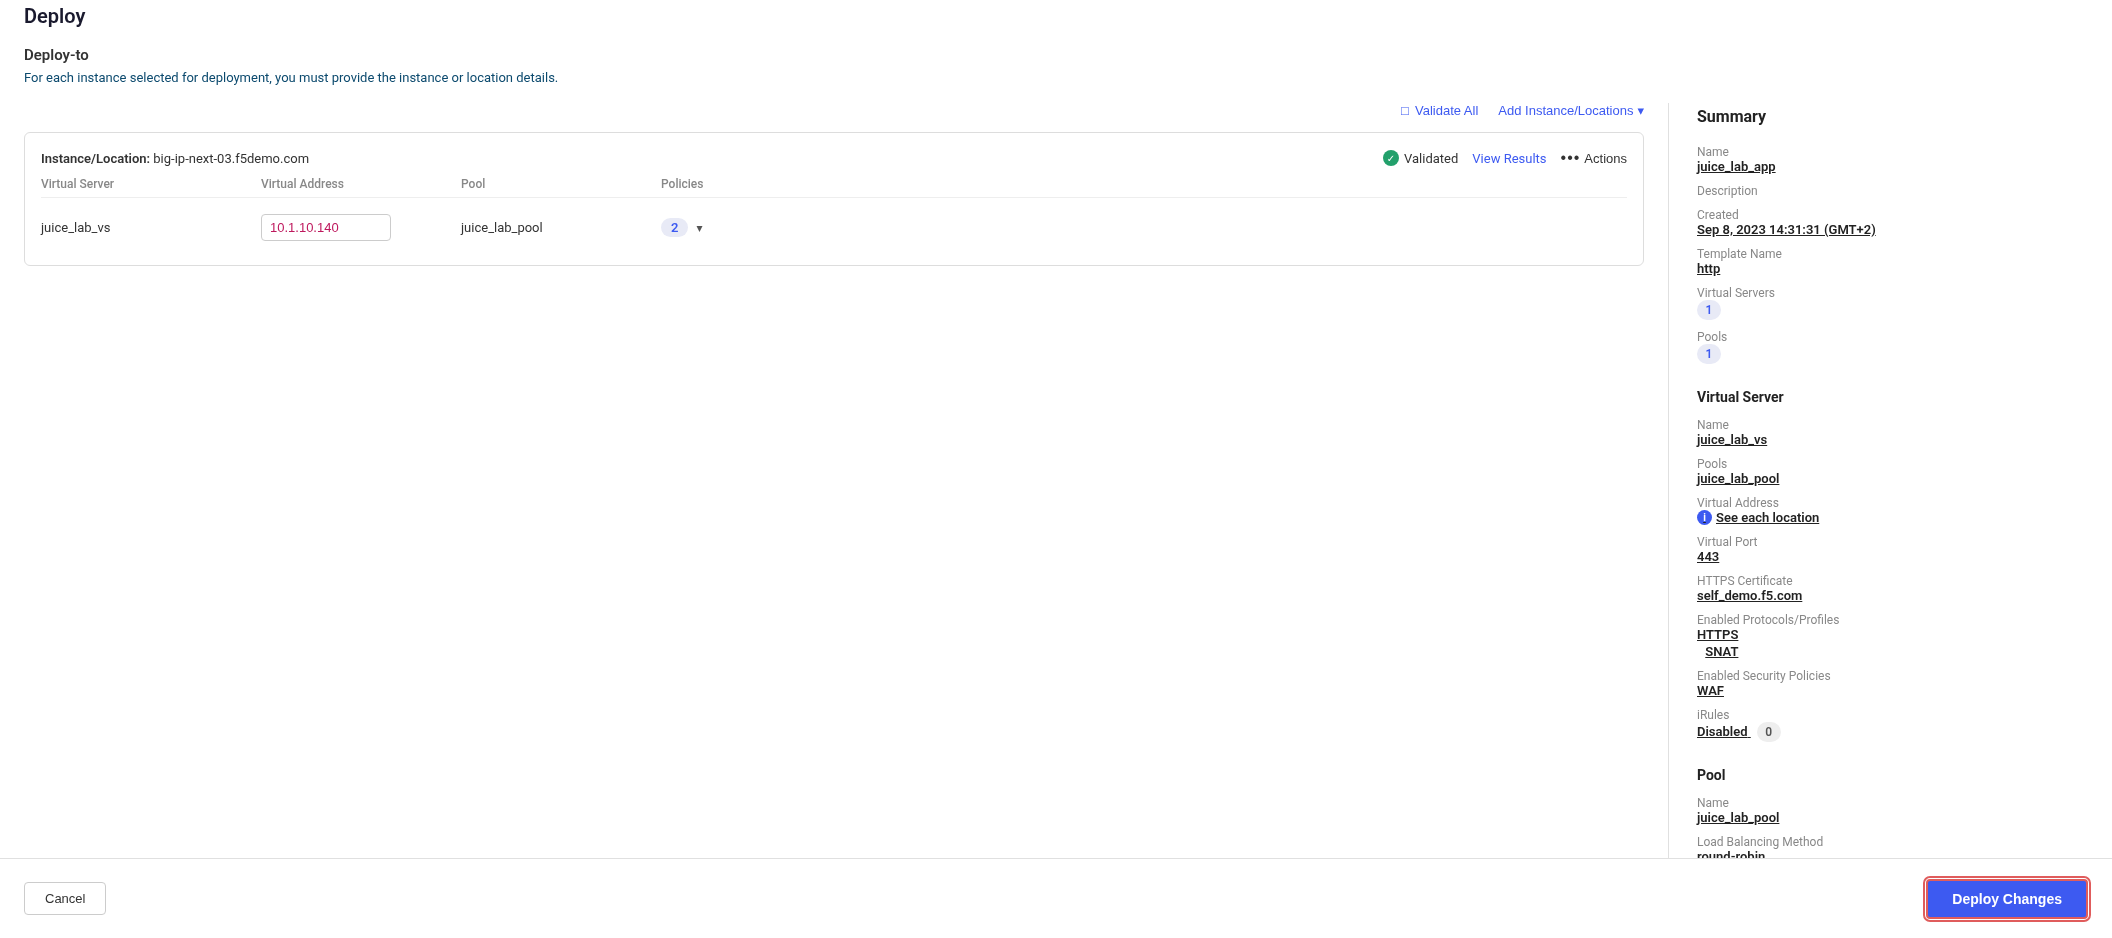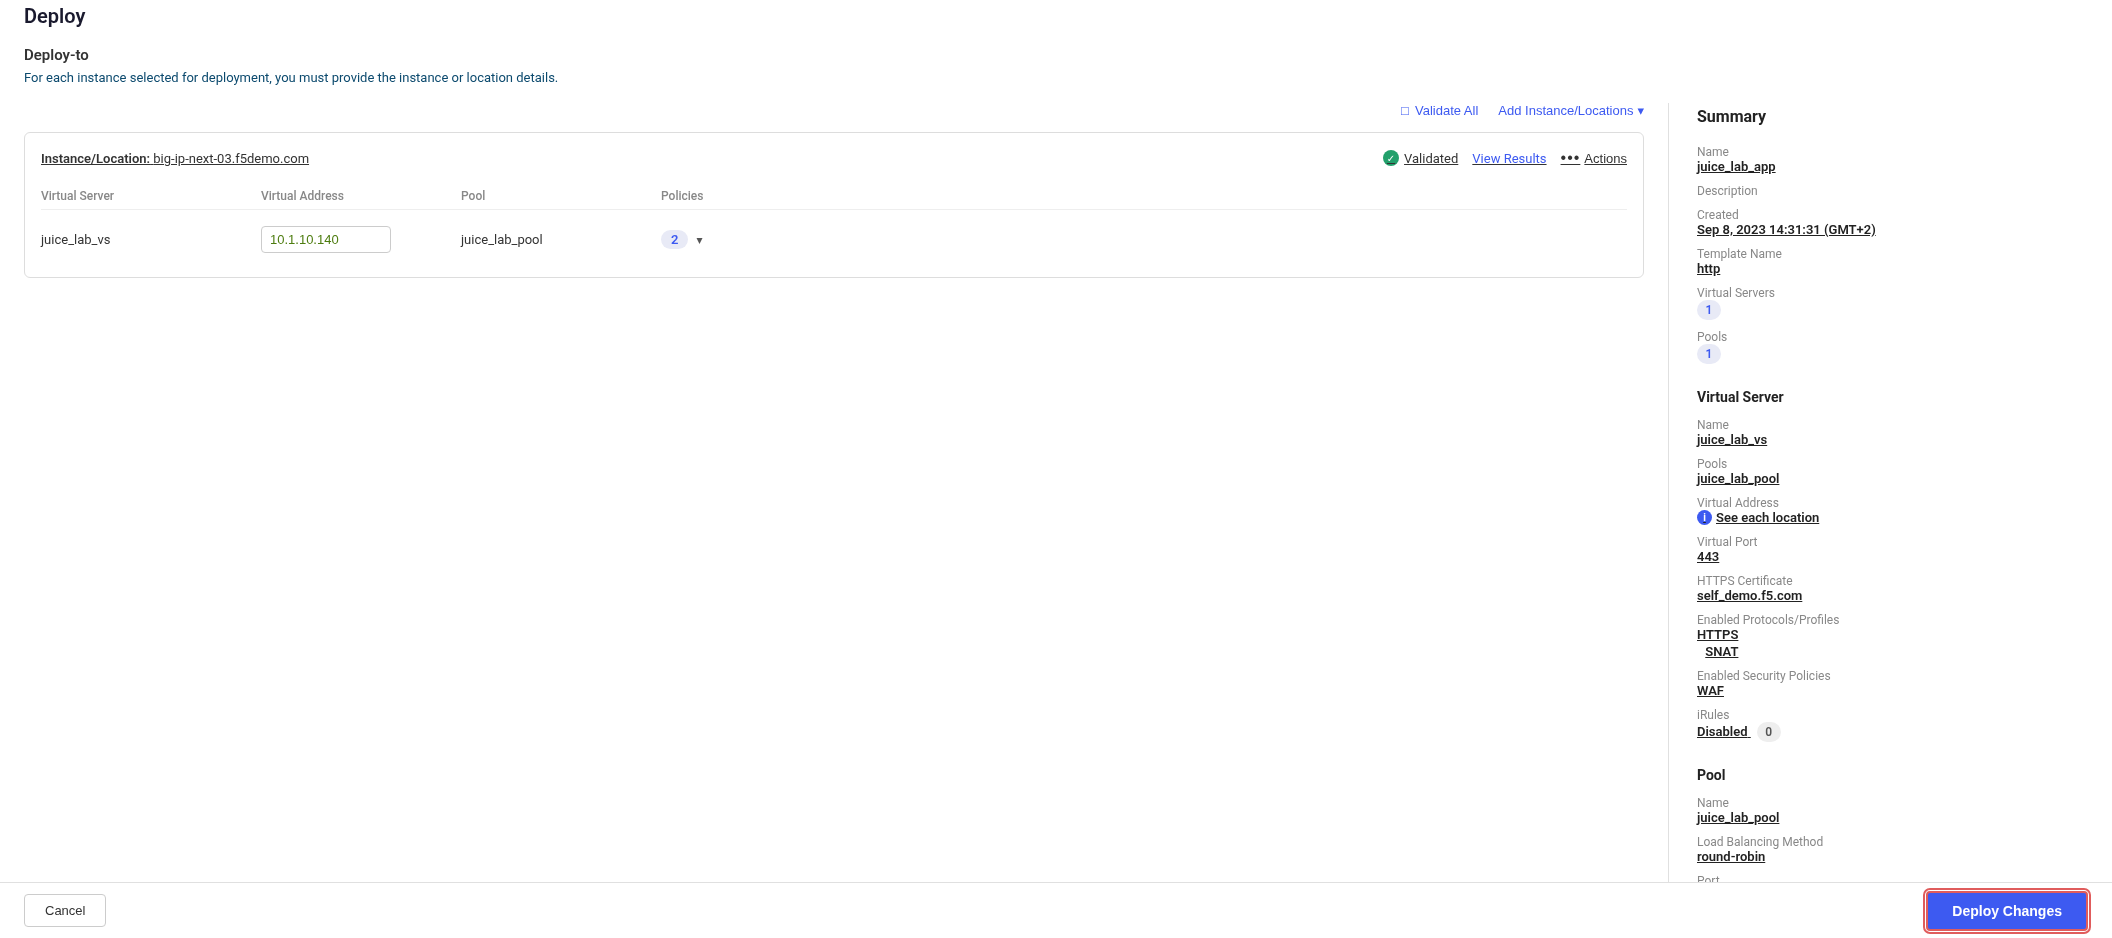--- a/index.html
+++ b/index.html
@@ -75,22 +75,21 @@
     }
     .instance-card {
       border: 1px solid #ddd;
       border-radius: 6px;
       padding: 16px;
     }
     .instance-header {
       display: flex;
       align-items: center;
       justify-content: space-between;
-      margin-bottom: 16px;
-      text-decoration: underline;
+      margin-bottom: 4px;
     }
     .instance-location-label {
       font-size: 13px;
       color: #333;
     }
     .instance-location-label strong {
       font-weight: 600;
     }
     .instance-header-right {
       display: flex;
@@ -151,21 +150,21 @@
       align-items: center;
       padding: 8px 0;
     }
     .table-cell { font-size: 13px; color: #333; }
     .virtual-address-input {
       border: 1px solid #ccc;
       border-radius: 4px;
       padding: 5px 8px;
       font-size: 13px;
       width: 130px;
-      color: #4d7c0f;
+      color: #be185d;
       outline: none;
     }
     .members-cell {
       display: flex;
       align-items: center;
       gap: 8px;
     }
     .members-count {
       background: #e8eaf6;
       color: #3d5af1;
@@ -262,21 +261,21 @@
       align-items: flex-end;
       gap: 2px;
     }
 
     
     .footer {
       position: fixed;
       bottom: 0;
       left: 0;
       right: 0;
-      height: 56px;
+      height: 80px;
       background: #fff;
       border-top: 1px solid #e0e0e0;
       display: flex;
       align-items: center;
       justify-content: space-between;
       padding: 0 24px;
     }
     .cancel-btn {
       border: 1px solid #ccc;
       background: #fff;

